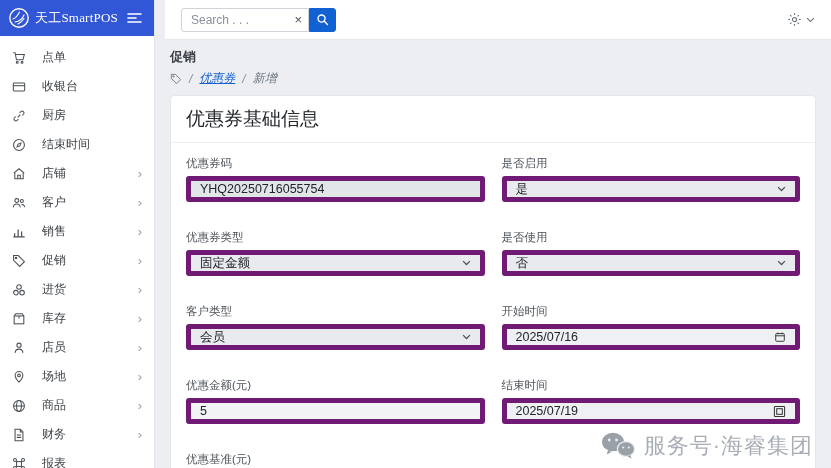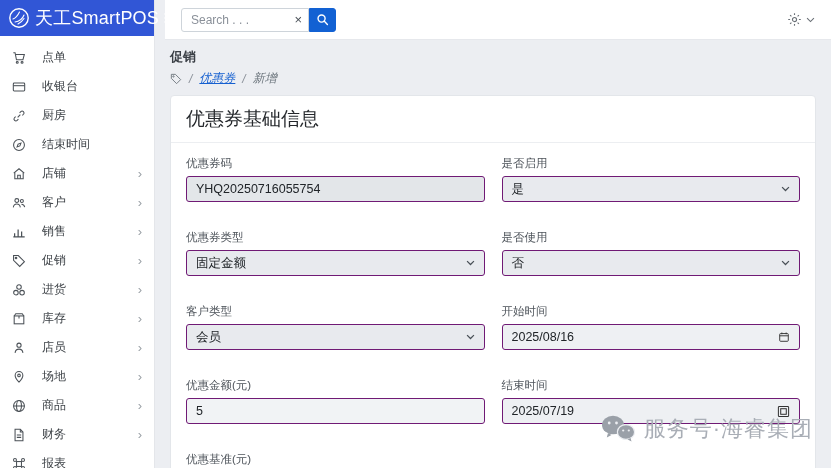--- a/index.html
+++ b/index.html
@@ -4,21 +4,21 @@
 <style>
   * { margin:0; padding:0; box-sizing:border-box; }
   html,body { width:831px; height:468px; overflow:hidden; }
   body { font-family:"Liberation Sans","DejaVu Sans",sans-serif; background:#eceef2; }
   .app { display:flex; width:831px; height:468px; }
 
   
   .sidebar { width:155px; flex-shrink:0; background:#fff; border-right:1px solid #e4e6ea; display:flex; flex-direction:column; }
   .sidebar-header { height:36px; background:#3156d6; display:flex; align-items:center; padding:0 12px 0 8px; gap:5px; flex-shrink:0; }
   .logo-badge { width:22px; height:22px; flex-shrink:0; }
-  .brand-text { color:#fff; font-size:18px; font-family:Liberation Sans, sans-serif; letter-spacing:.2px; white-space:nowrap; }
+  .brand-text { color:#fff; font-size:13px; font-family:Liberation Serif, serif; letter-spacing:.2px; white-space:nowrap; }
   .collapse-btn { margin-left:auto; cursor:pointer; display:flex; align-items:center; }
   .menu { padding-top:7px; overflow:hidden; }
   .menu-item { height:29px; display:flex; align-items:center; padding:0 12px; gap:16px; font-size:12px; color:#3a3f44; cursor:pointer; white-space:nowrap; }
   .menu-item svg { flex-shrink:0; }
   .chev { margin-left:auto; color:#9aa0a6; font-size:13px; line-height:1; }
 
   
   .main { flex:1; min-width:0; display:flex; flex-direction:column; }
   .topbar { height:40px; background:#fff; border-bottom:1px solid #e6e8ec; display:flex; align-items:center; padding:0 16px; flex-shrink:0;margin-left:10px; }
   .search-group { display:flex; height:24px; }
@@ -36,33 +36,33 @@
   .breadcrumb .sep { font-style:italic; color:#8a9099; }
   .crumb-link { color:#1660d0; font-style:italic; text-decoration:underline; cursor:pointer; }
   .crumb-current { color:#6c757d; font-style:italic; }
 
   .card { background:#fff; border:1px solid #e3e6ea; border-radius:4px; margin-top:8px; }
   .card-header { padding:10px 15px; font-size:19px; color:#25282c; border-bottom:1px solid #eceef1; }
   .card-body { display:flex; gap:17px; padding:13px 15px 1px; }
   .form-col { flex:1; min-width:0; }
   .field { margin-bottom:28px; }
   .field-label { display:block; font-size:11.5px; color:#4d535a; margin-bottom:5px; }
-  .control { height:26px; border:1px solid #701a75; border-radius:3px; display:flex; align-items:center; padding:0 9px; font-size:12.5px; color:#212529; background:#f1f3f5; }
+  .control { height:26px; border:5px solid #701a75; border-radius:3px; display:flex; align-items:center; padding:0 9px; font-size:12.5px; color:#212529; background:#f1f3f5; }
   .control input { border:none; outline:none; background:transparent; width:100%; font-size:12.5px; color:#212529; font-family:inherit; }
   .control.disabled { background:#e3e6e9; }
   .control.select { background:#e8eaee; cursor:pointer; }
   .control.select .sel-text { flex:1; }
   .control.date { background:#eef0f3; }
   .control.date .date-text { flex:1; }
   .picker-icon { display:flex; align-items:center; cursor:pointer; }
 
   .actions { margin-top:16px; }
   .btn-primary { background:#1261d3; color:#fff; border:1px solid #0f57bf; border-radius:4px; padding:7px 15px; font-size:12px; cursor:pointer; font-family:inherit; }
 
-  .watermark { position:absolute; right:18px; bottom:24px; display:flex; align-items:center; gap:8px; color:#a9aeb6; font-size:22px; letter-spacing:1px; pointer-events:none; }
+  .watermark { position:absolute; right:18px; bottom:7px; display:flex; align-items:center; gap:8px; color:#a9aeb6; font-size:22px; letter-spacing:1px; pointer-events:none; }
 </style>
 </head>
 <body>
 
 <div class="app">
 
   <aside class="sidebar">
     <div class="sidebar-header">
       <span class="logo-badge">
         <svg width="22" height="22" viewBox="0 0 22 22" fill="none">
@@ -302,21 +302,21 @@
               <div class="control select">
                 <span class="sel-text">否</span>
                 <svg width="9" height="6" viewBox="0 0 10 7" fill="none">
                     <path d="M1 1.3l4 4 4-4" stroke="#495057" stroke-width="1.4"></path>
                   </svg>
               </div>
             </div>
             <div class="field">
               <span class="field-label">开始时间</span>
               <div class="control date">
-                <span class="date-text">2025/08/16</span>
+                <span class="date-text">2025/07/16</span>
                 <span class="picker-icon">
                   <svg width="12" height="12" viewBox="0 0 14 14" fill="none" stroke="#333" stroke-width="1.1">
                       <rect x="2" y="3" width="10" height="9" rx="1"></rect>
                       <path d="M2 5.6h10M4.5 1.8v2M9.5 1.8v2"></path>
                     </svg>
                 </span>
               </div>
             </div>
             <div class="field">
               <span class="field-label">结束时间</span>

